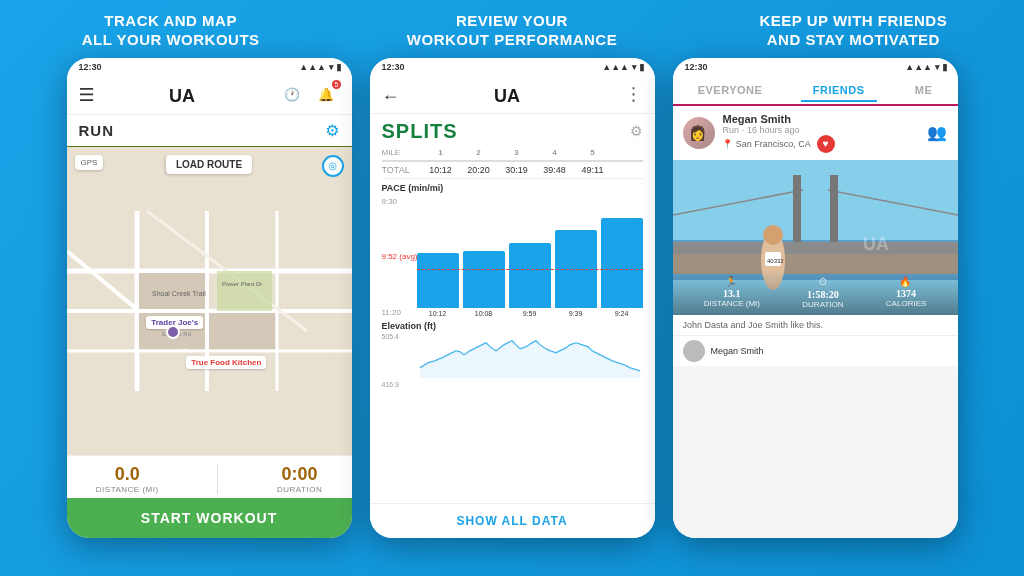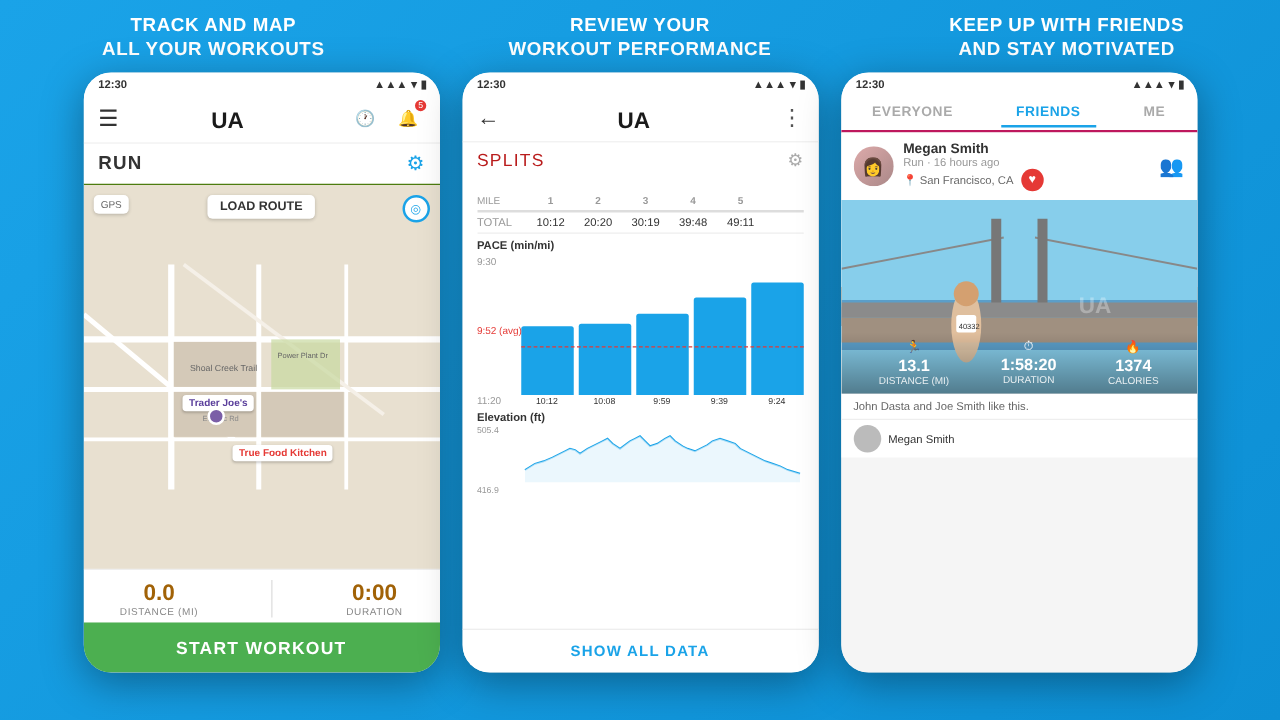--- a/index.html
+++ b/index.html
@@ -210,25 +210,24 @@
       overflow: hidden;
       display: flex;
       flex-direction: column;
     }
     .splits-header {
       display: flex;
       align-items: center;
       justify-content: space-between;
       padding: 6px 12px 2px;
     }
-    .splits-title { font-size: 14px; font-weight: 400; color: #b91c1c; letter-spacing: 1px; }
+    .splits-title { font-size: 20px; font-weight: 700; color: #15803d; letter-spacing: 1px; }
 
     .splits-table {
       padding: 0 12px;
-      margin-top: 15px;
     }
     .splits-row {
       display: flex;
       border-bottom: 1px solid #eee;
       padding: 3px 0;
     }
     .splits-cell {
       font-size: 9px;
       color: #333;
       text-align: center;
@@ -377,21 +376,21 @@
       bottom: 0; left: 0; right: 0;
       padding: 6px 10px;
       background: linear-gradient(transparent, rgba(0,0,0,0.4));
       display: flex;
       justify-content: space-around;
     }
     .feed-stat {
       text-align: center;
       color: white;
     }
-    .feed-stat-val { font-size: 13px; font-weight: bold; }
+    .feed-stat-val { font-size: 10px; font-weight: bold; font-family: Liberation Serif, serif; }
     .feed-stat-lbl { font-size: 8px; opacity: 0.85; text-transform: uppercase; }
     .feed-stat-icon { font-size: 10px; margin-bottom: 1px; }
 
     .feed-likes {
       background: white;
       padding: 5px 10px;
       font-size: 9px;
       color: #666;
       border-bottom: 1px solid #eee;
     }

